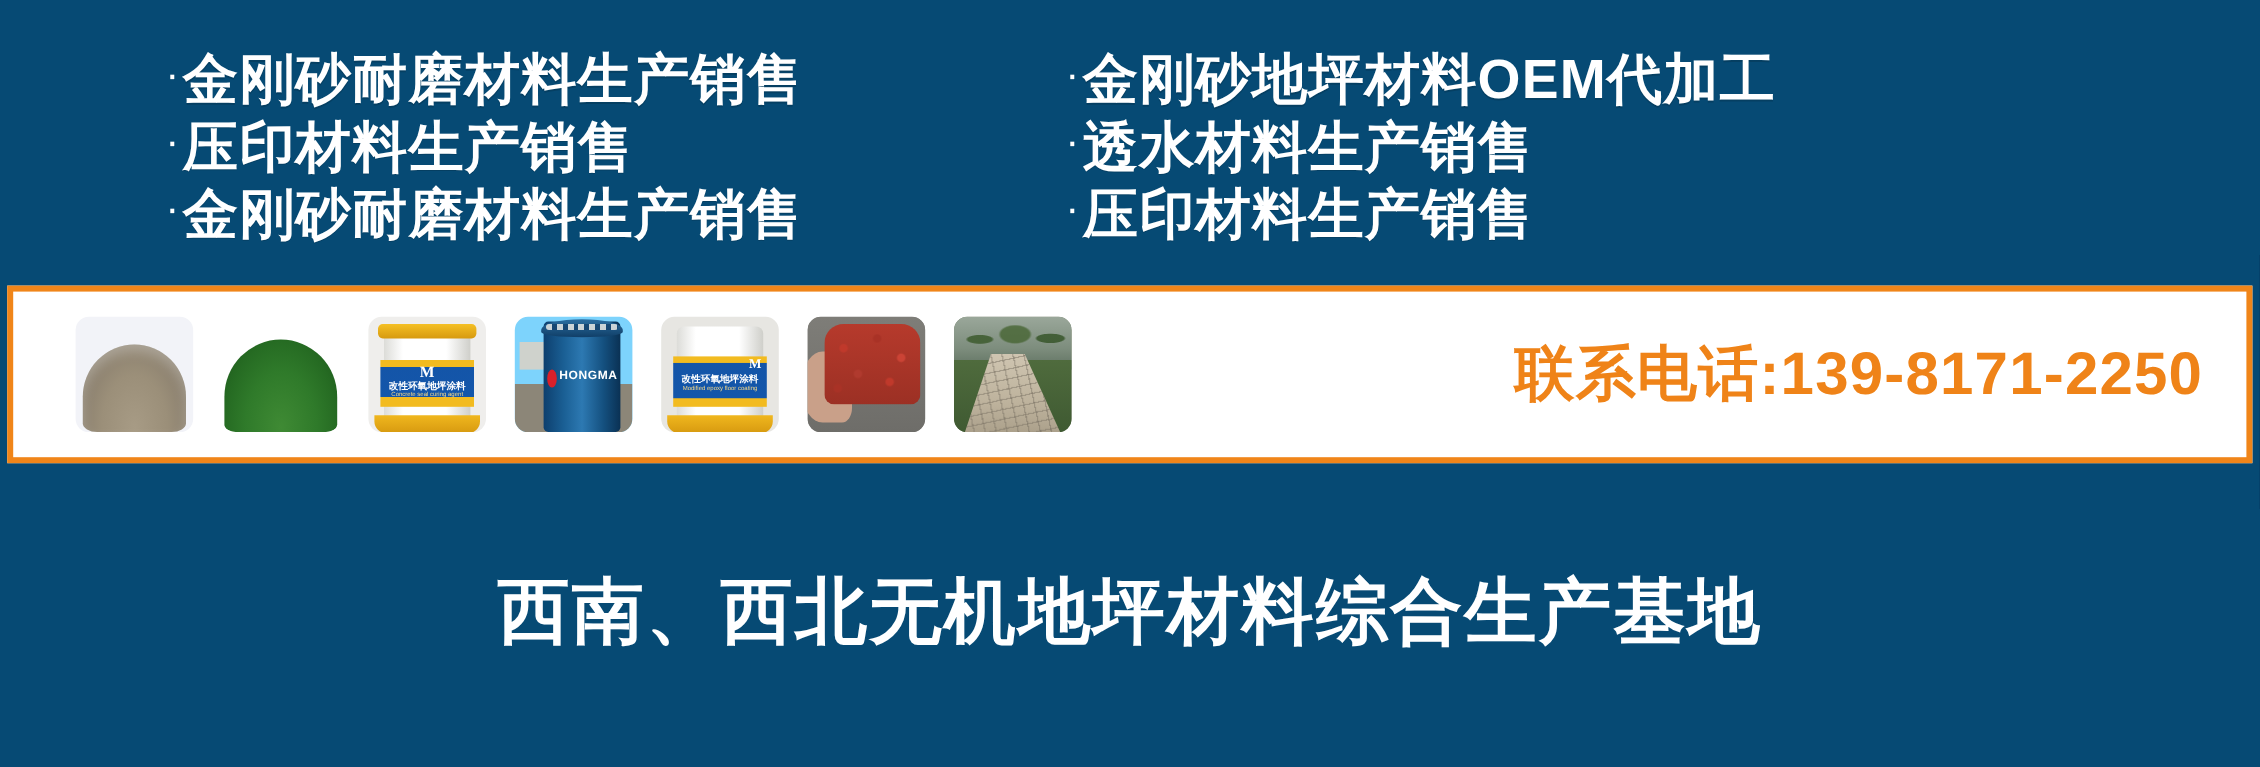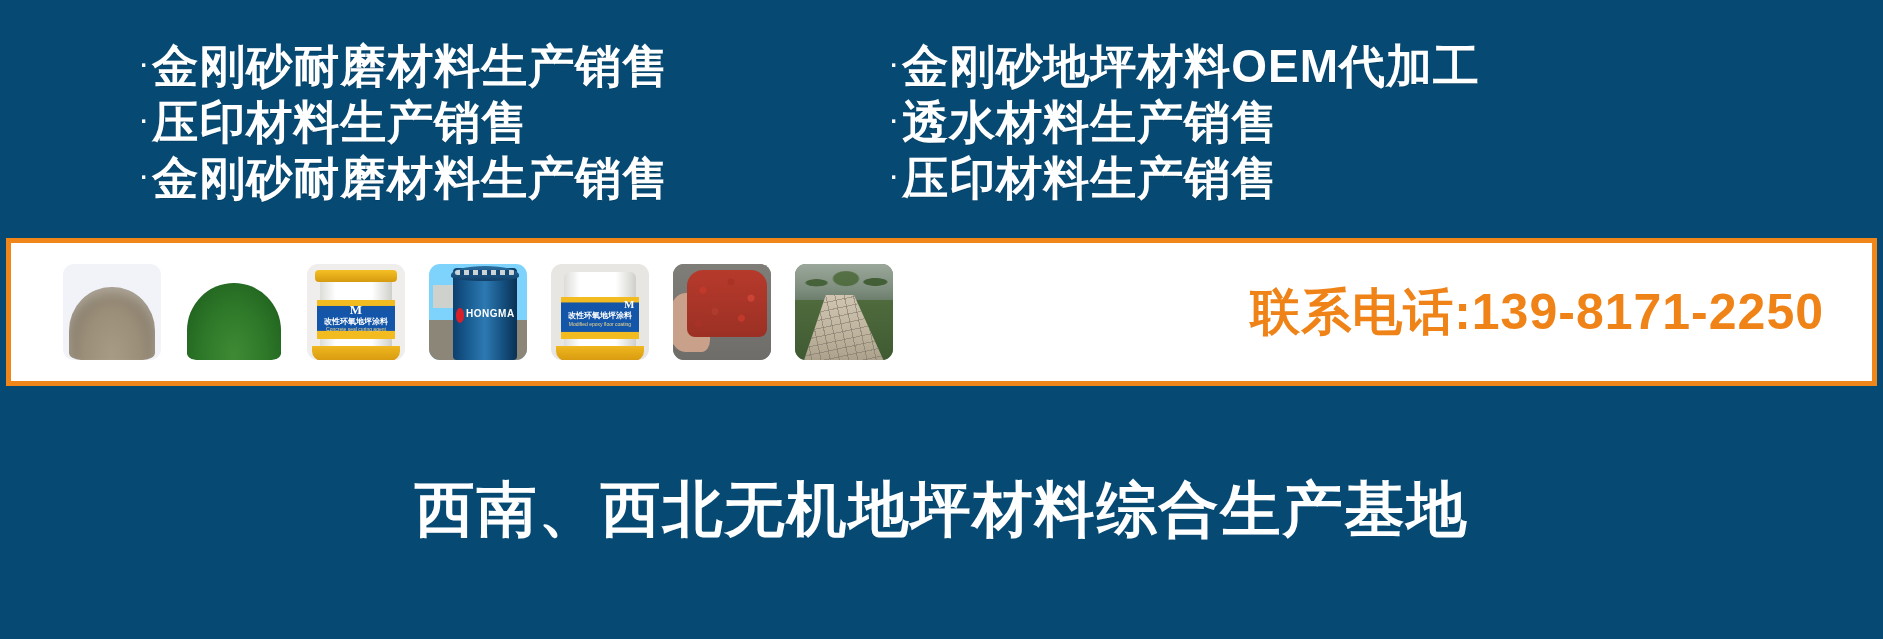--- a/index.html
+++ b/index.html
@@ -201,21 +201,21 @@
   .t-path .pave{
     position:absolute;left:8%;bottom:-4%;width:84%;height:72%;
     background:
       repeating-linear-gradient(78deg, rgba(120,112,98,.55) 0 1px, transparent 1px 9px),
       repeating-linear-gradient(-12deg, rgba(120,112,98,.5) 0 1px, transparent 1px 8px),
       linear-gradient(180deg,#cfc5b1 0%,#bdb29c 60%,#a99e89 100%);
     clip-path:polygon(28% 0%, 62% 0%, 100% 100%, 0% 100%);
   }
   .phone{
     position:absolute;
-    right:48px;top:50%;transform:translateY(-50%);
+    right:36px;top:50%;transform:translateY(-50%);
     color:#ef8318;
     font-size:50px;
     font-weight:bold;
     letter-spacing:1px;
     white-space:nowrap;
     font-family:"Liberation Sans","DejaVu Sans",sans-serif;
   }
   
   .slogan{
     flex:1;

